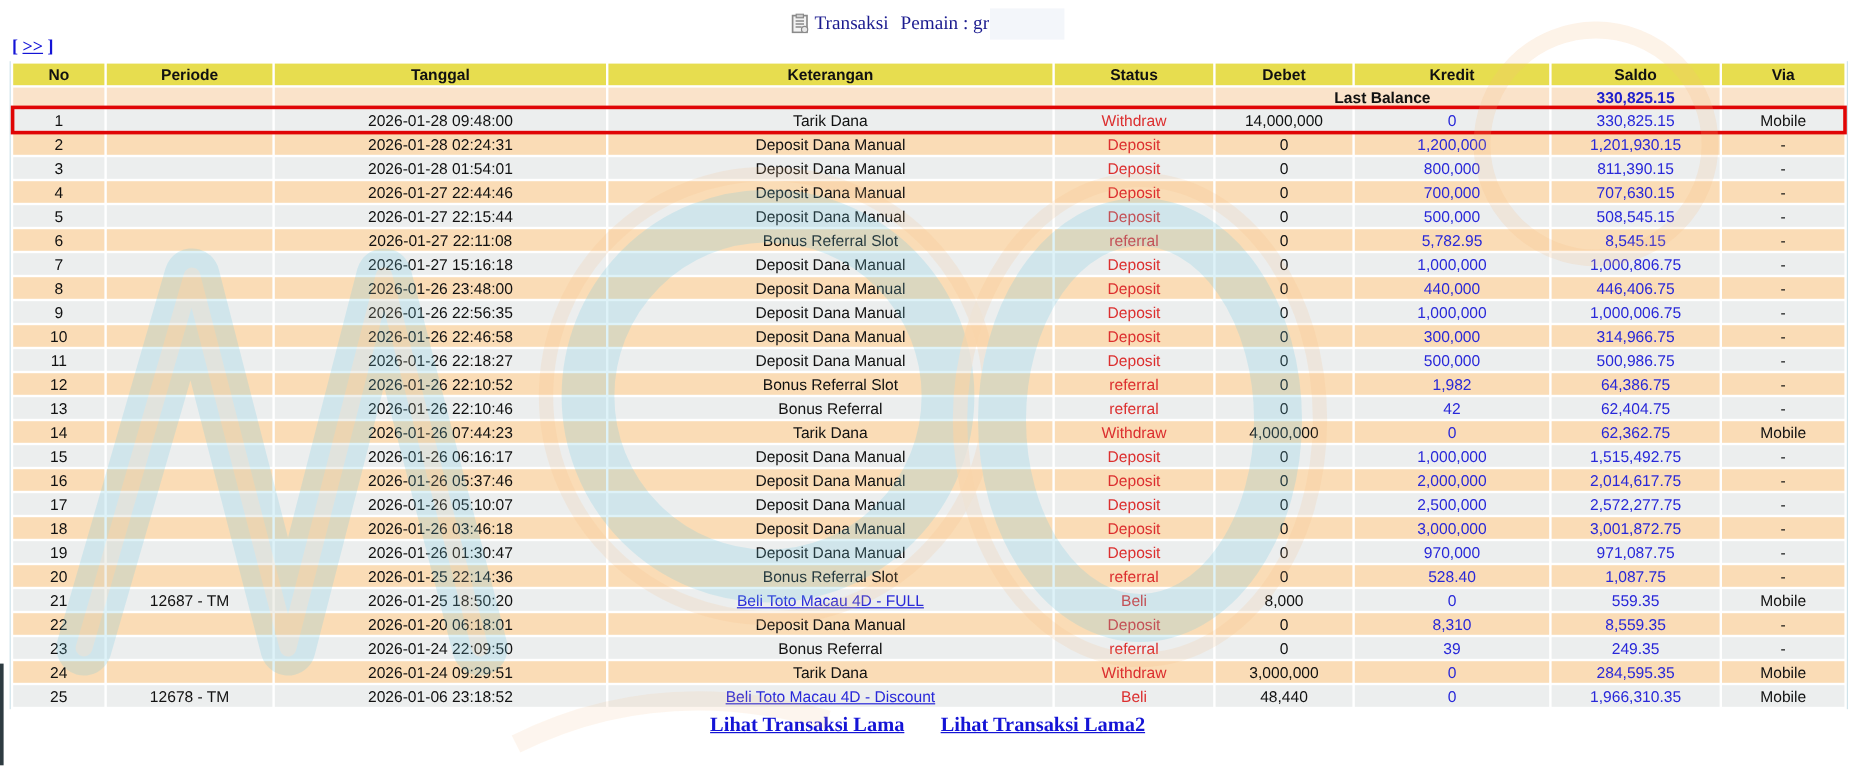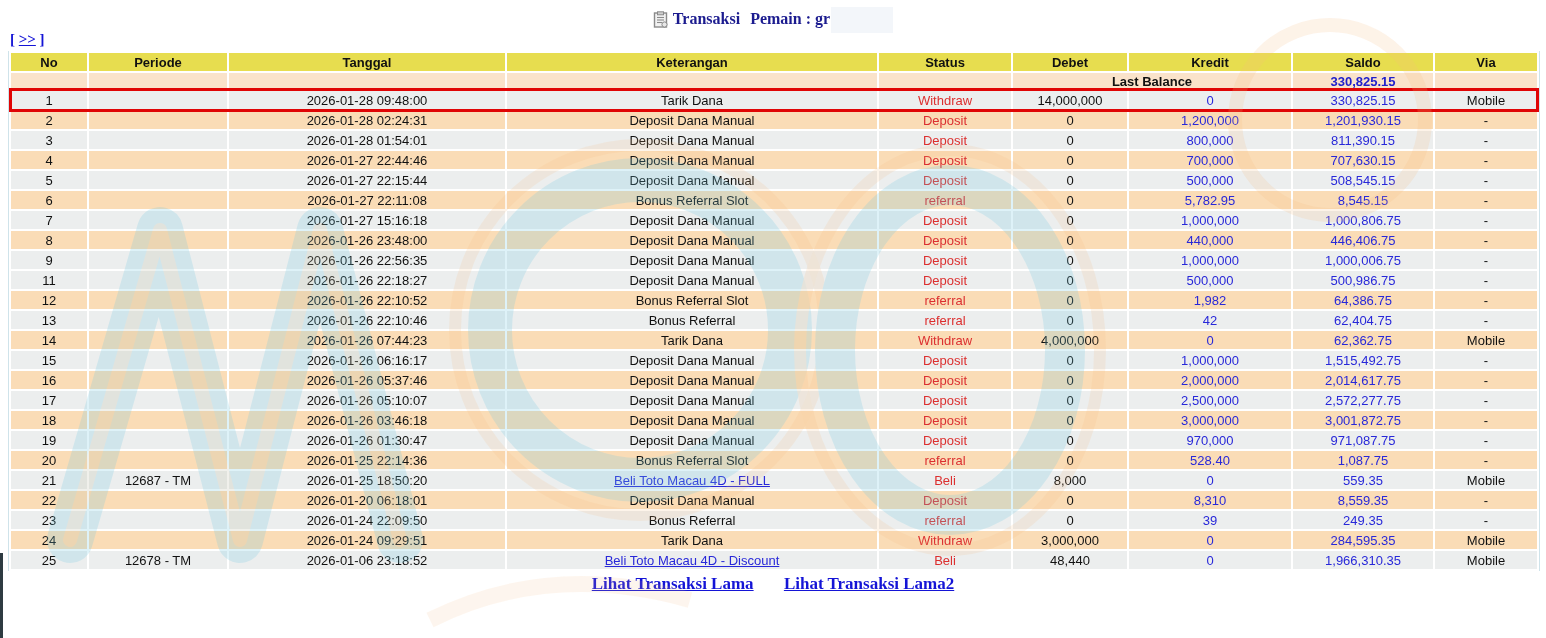--- a/index.html
+++ b/index.html
@@ -15,21 +15,21 @@
     --edge-dark:#2E3B41;
   }
   *{box-sizing:border-box;}
   html,body{margin:0;padding:0;}
   body{
     width:1546px;height:638px;background:#ffffff;position:relative;overflow:hidden;
     font-family:"Liberation Sans",sans-serif;
   }
   .title-bar{
     text-align:center;padding-top:7px;height:30px;
-    font-family:"Liberation Serif",serif;font-weight:bold;font-size:16px;
+    font-family:"Liberation Serif",serif;font-weight:normal;font-size:16px;
     color:var(--title-navy);
   }
   .clip-icon{display:inline-block;vertical-align:-4px;margin-right:5px;}
   .title-gap{display:inline-block;width:10px;}
   .redact-box{
     display:inline-block;width:62px;height:26px;background:#f3f6fa;
     vertical-align:-9px;margin-left:1px;
   }
   .nav-row{
     margin:1px 0 1px 10px;height:19px;
@@ -228,20 +228,31 @@
           <td>9</td>
           <td></td>
           <td>2026-01-26 22:56:35</td>
           <td>Deposit Dana Manual</td>
           <td class="status">Deposit</td>
           <td>0</td>
           <td class="blue">1,000,000</td>
           <td class="blue">1,000,006.75</td>
           <td>-</td>
         </tr>
+        <tr class="even">
+          <td>10</td>
+          <td></td>
+          <td>2026-01-26 22:46:58</td>
+          <td>Deposit Dana Manual</td>
+          <td class="status">Deposit</td>
+          <td>0</td>
+          <td class="blue">300,000</td>
+          <td class="blue">314,966.75</td>
+          <td>-</td>
+        </tr>
         <tr class="odd">
           <td>11</td>
           <td></td>
           <td>2026-01-26 22:18:27</td>
           <td>Deposit Dana Manual</td>
           <td class="status">Deposit</td>
           <td>0</td>
           <td class="blue">500,000</td>
           <td class="blue">500,986.75</td>
           <td>-</td>

